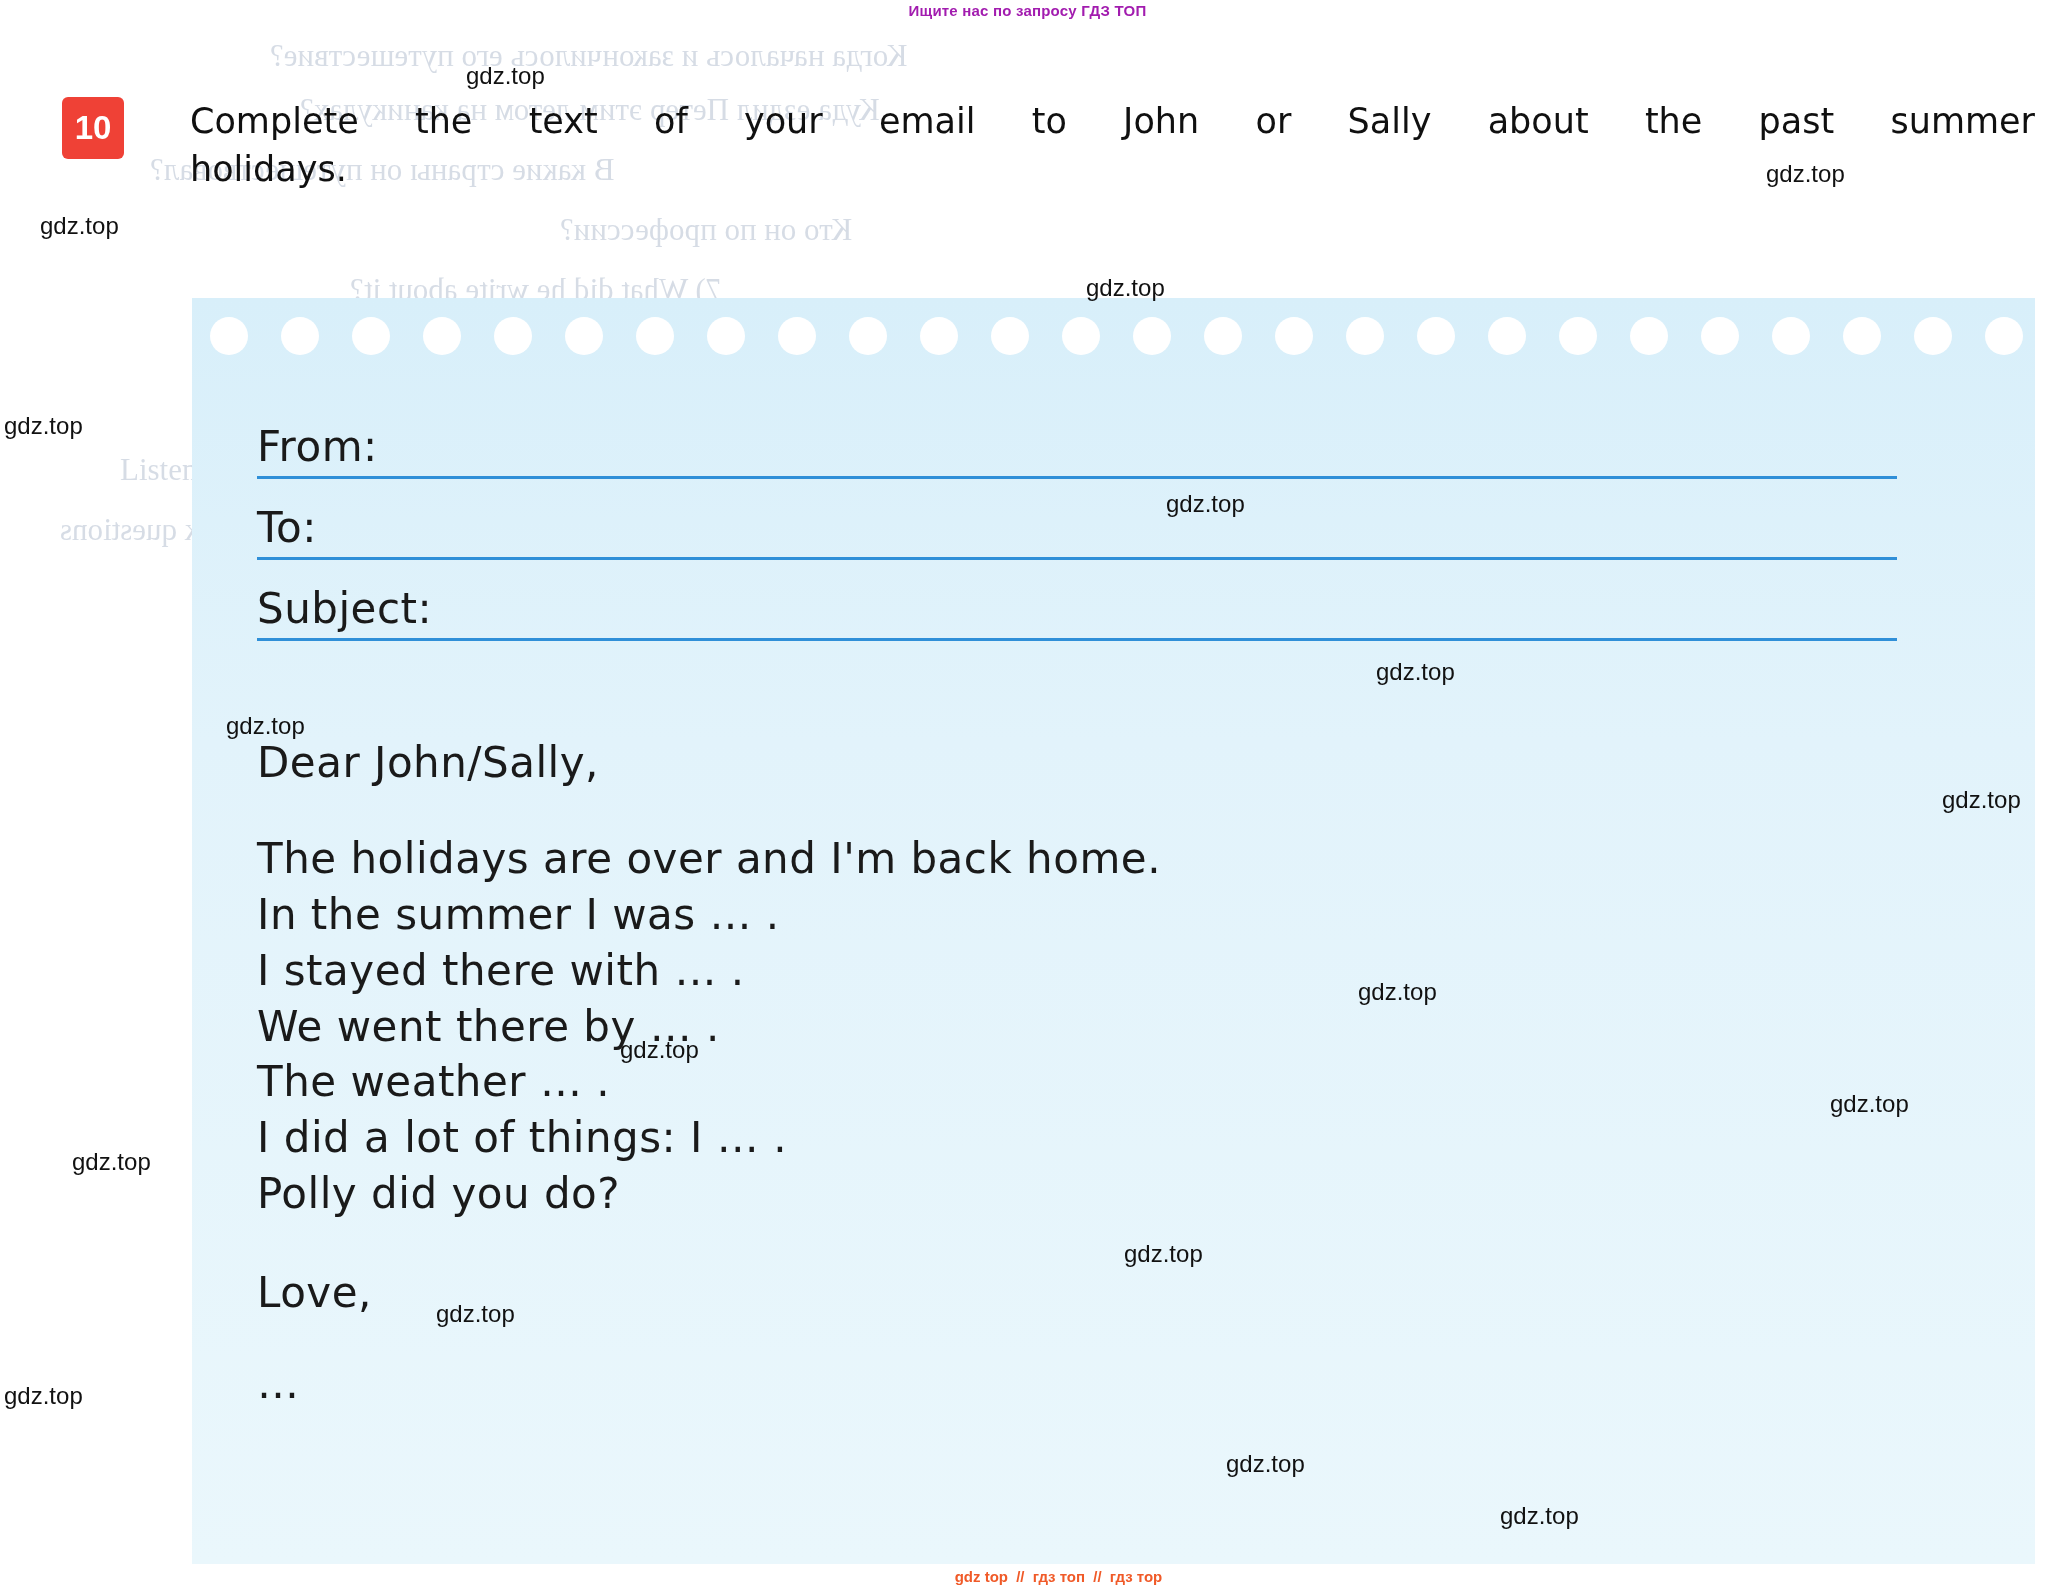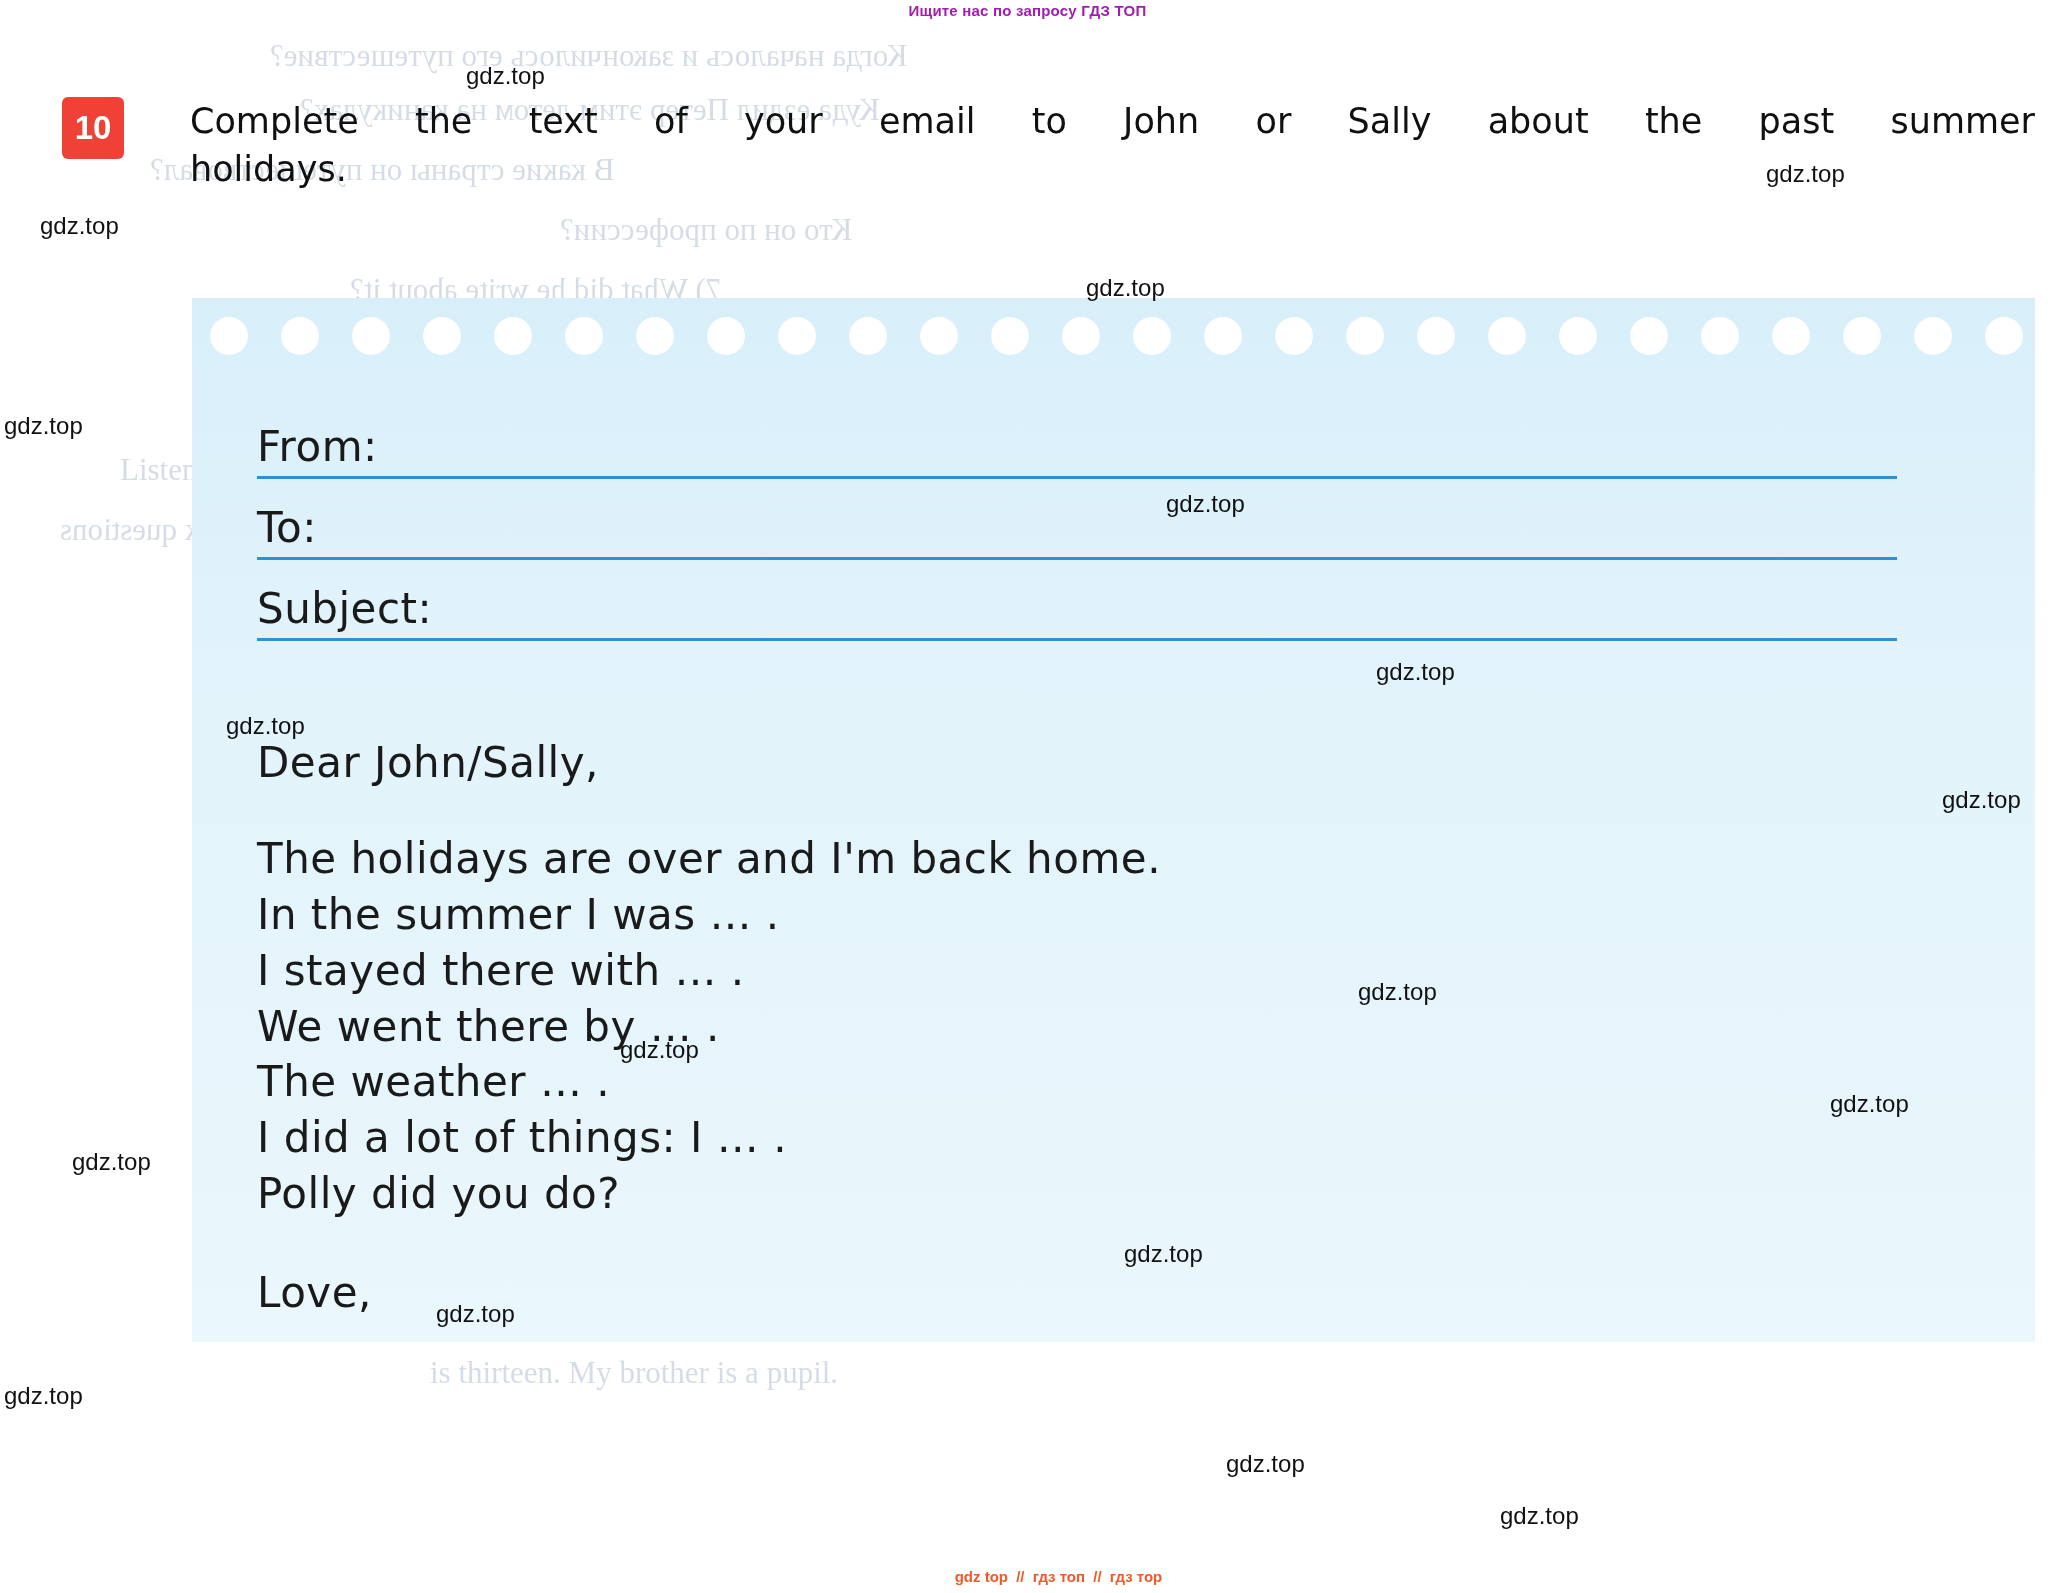--- a/index.html
+++ b/index.html
@@ -84,21 +84,21 @@
     text-align: justify;
   }
   .ex-text .line1 { display: block; text-align-last: justify; }
 
   
   .email-card {
     position: absolute;
     left: 192px;
     top: 298px;
     width: 1843px;
-    height: 1044px;
+    height: 1266px;
     background: linear-gradient(180deg, #d8effa 0%, #e2f3fb 35%, #eaf7fc 100%);
     overflow: hidden;
   }
   .punch-strip {
     position: absolute;
     top: 0;
     left: 0;
     width: 100%;
     height: 76px;
     display: flex;

